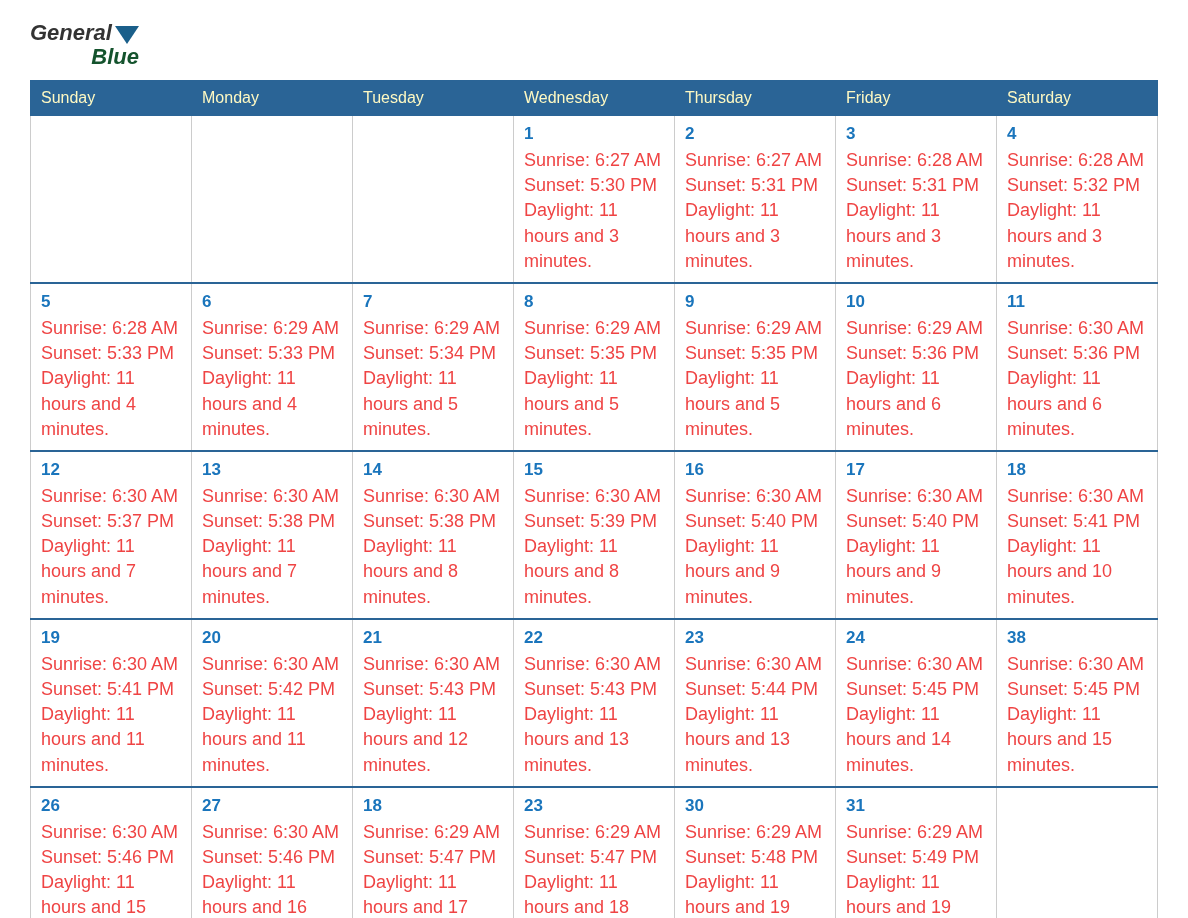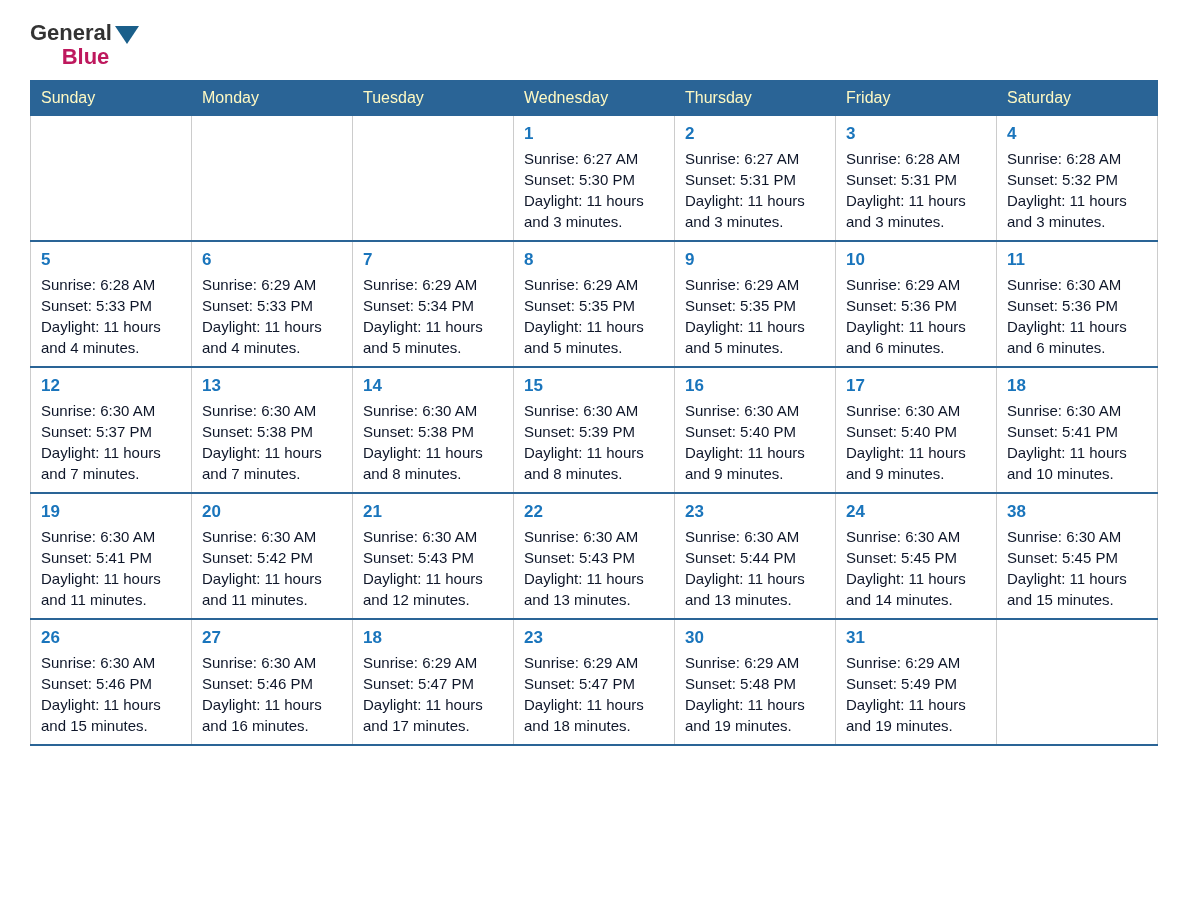--- a/index.html
+++ b/index.html
@@ -12,21 +12,22 @@
     }
     .header {
       display: flex;
       justify-content: space-between;
       align-items: flex-start;
       margin-bottom: 10px;
     }
     .logo {
       display: flex;
       flex-direction: column;
-      align-items: center;
+      align-items: flex-end;
+      font-style: italic;
     }
     .logo-top {
       display: flex;
       align-items: center;
     }
     .logo-general {
       font-size: 22px;
       font-weight: bold;
       color: #333;
     }
@@ -35,21 +36,21 @@
       height: 0;
       border-left: 12px solid transparent;
       border-right: 12px solid transparent;
       border-top: 18px solid #1a5f8a;
       margin-left: 3px;
       margin-top: 4px;
     }
     .logo-blue {
       font-size: 22px;
       font-weight: bold;
-      color: #be185d;
+      color: #14532d;
       margin-top: -2px;
       margin-left: 2px;
     }
     .title-section {
       text-align: right;
     }
     .month-title {
       font-size: 52px;
       font-weight: normal;
       color: #333;
@@ -94,22 +95,22 @@
       border-left: 1px solid #ccc;
     }
     .day-number {
       font-size: 17px;
       font-weight: bold;
       color: #1a75bc;
       display: block;
       margin-bottom: 4px;
     }
     .day-info {
-      font-size: 15px;
-      color: #0f172a;
+      font-size: 18px;
+      color: #ef4444;
       line-height: 1.4;
     }
     .empty-cell {
       background: #fff;
     }
   </style>
 </head>
 <body>
 
 <div class="header">

